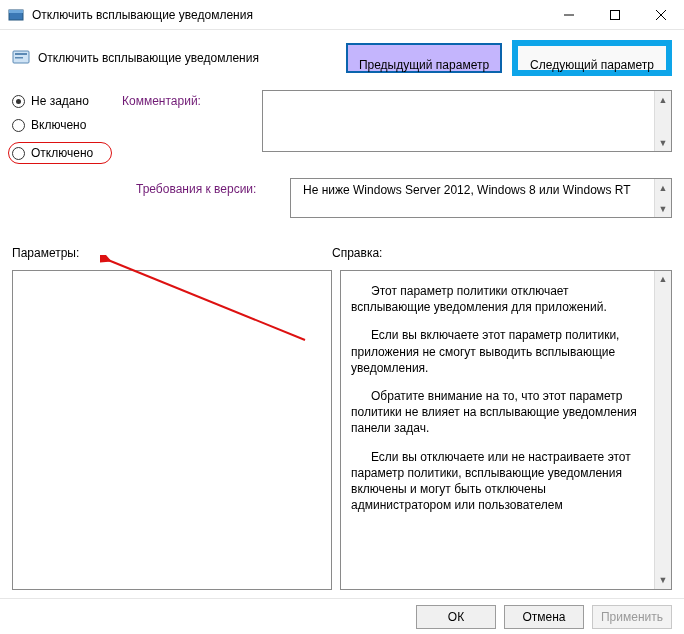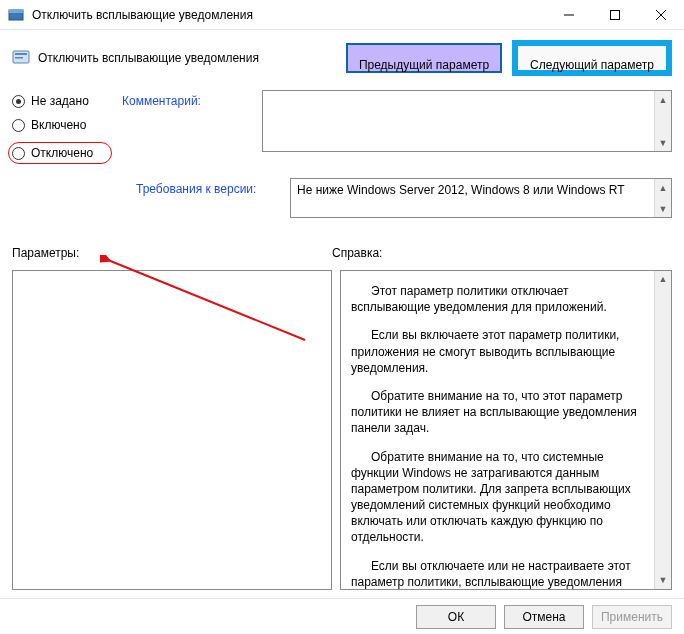--- a/index.html
+++ b/index.html
@@ -78,42 +78,42 @@
     padding:3px 8px 3px 3px;
     margin-left:-4px;
   }
   .radio-circle{
     width:13px;height:13px;border:1px solid #333;border-radius:50%;
     display:inline-flex;align-items:center;justify-content:center;
     background:#fff;
   }
   .radio-circle .dot{width:5px;height:5px;border-radius:50%;background:#333;}
 
-  .label-col{font-size:12px;padding-top:4px;color:#1d4ed8;}
+  .label-col{font-size:12px;padding-top:4px;color:#701a75;}
   .comment-box{
     height:62px;border:1px solid #8a8a8a;background:#fff;
     position:relative;
   }
   .fake-vscroll{
     position:absolute;right:0;top:0;bottom:0;width:17px;
     background:#f0f0f0;border-left:1px solid #dcdcdc;
     display:flex;flex-direction:column;justify-content:space-between;align-items:center;
   }
   .fake-vscroll .arrow{width:100%;height:17px;display:flex;align-items:center;justify-content:center;color:#606060;font-size:9px;}
 
   .req-row{
     display:grid;
     grid-template-columns: 100px 130px 1fr;
     column-gap:24px;
     margin-top:14px;
     align-items:start;
   }
   .req-box{
     height:40px;border:1px solid #8a8a8a;background:#fff;
-    padding:4px 6px;font-size:12px;position:relative;
+    padding:4px 12px;font-size:12px;position:relative;
   }
 
   .lower-labels{
     display:flex;margin-top:28px;margin-bottom:10px;
   }
   .lower-labels .lp{width:320px;}
   .lower-labels .rp{flex:1;}
 
   .lower-row{
     display:flex;gap:8px;height:320px;
@@ -246,21 +246,20 @@
     <div class="lp">Параметры:</div>
     <div class="rp">Справка:</div>
   </div>
 
   <div class="lower-row">
     <div class="params-box"></div>
     <div class="help-box">
       <p>Этот параметр политики отключает всплывающие уведомления для приложений.</p>
       <p>Если вы включаете этот параметр политики, приложения не смогут выводить всплывающие уведомления.</p>
       <p>Обратите внимание на то, что этот параметр политики не влияет на всплывающие уведомления панели задач.</p>
-      <p>Обратите внимание на то, что системные функции Windows не затрагиваются данным параметром политики. Для запрета всплывающих уведомлений системных функций необходимо включать или отключать каждую функцию по отдельности.</p>
       <p>Если вы отключаете или не настраиваете этот параметр политики, всплывающие уведомления включены и могут быть отключены администратором или пользователем</p>
       <div class="fake-vscroll">
         <div class="arrow">▲</div>
         <div class="arrow">▼</div>
       </div>
     </div>
   </div>
 
   <svg class="red-arrow" viewBox="0 0 210 90">
     <defs>

